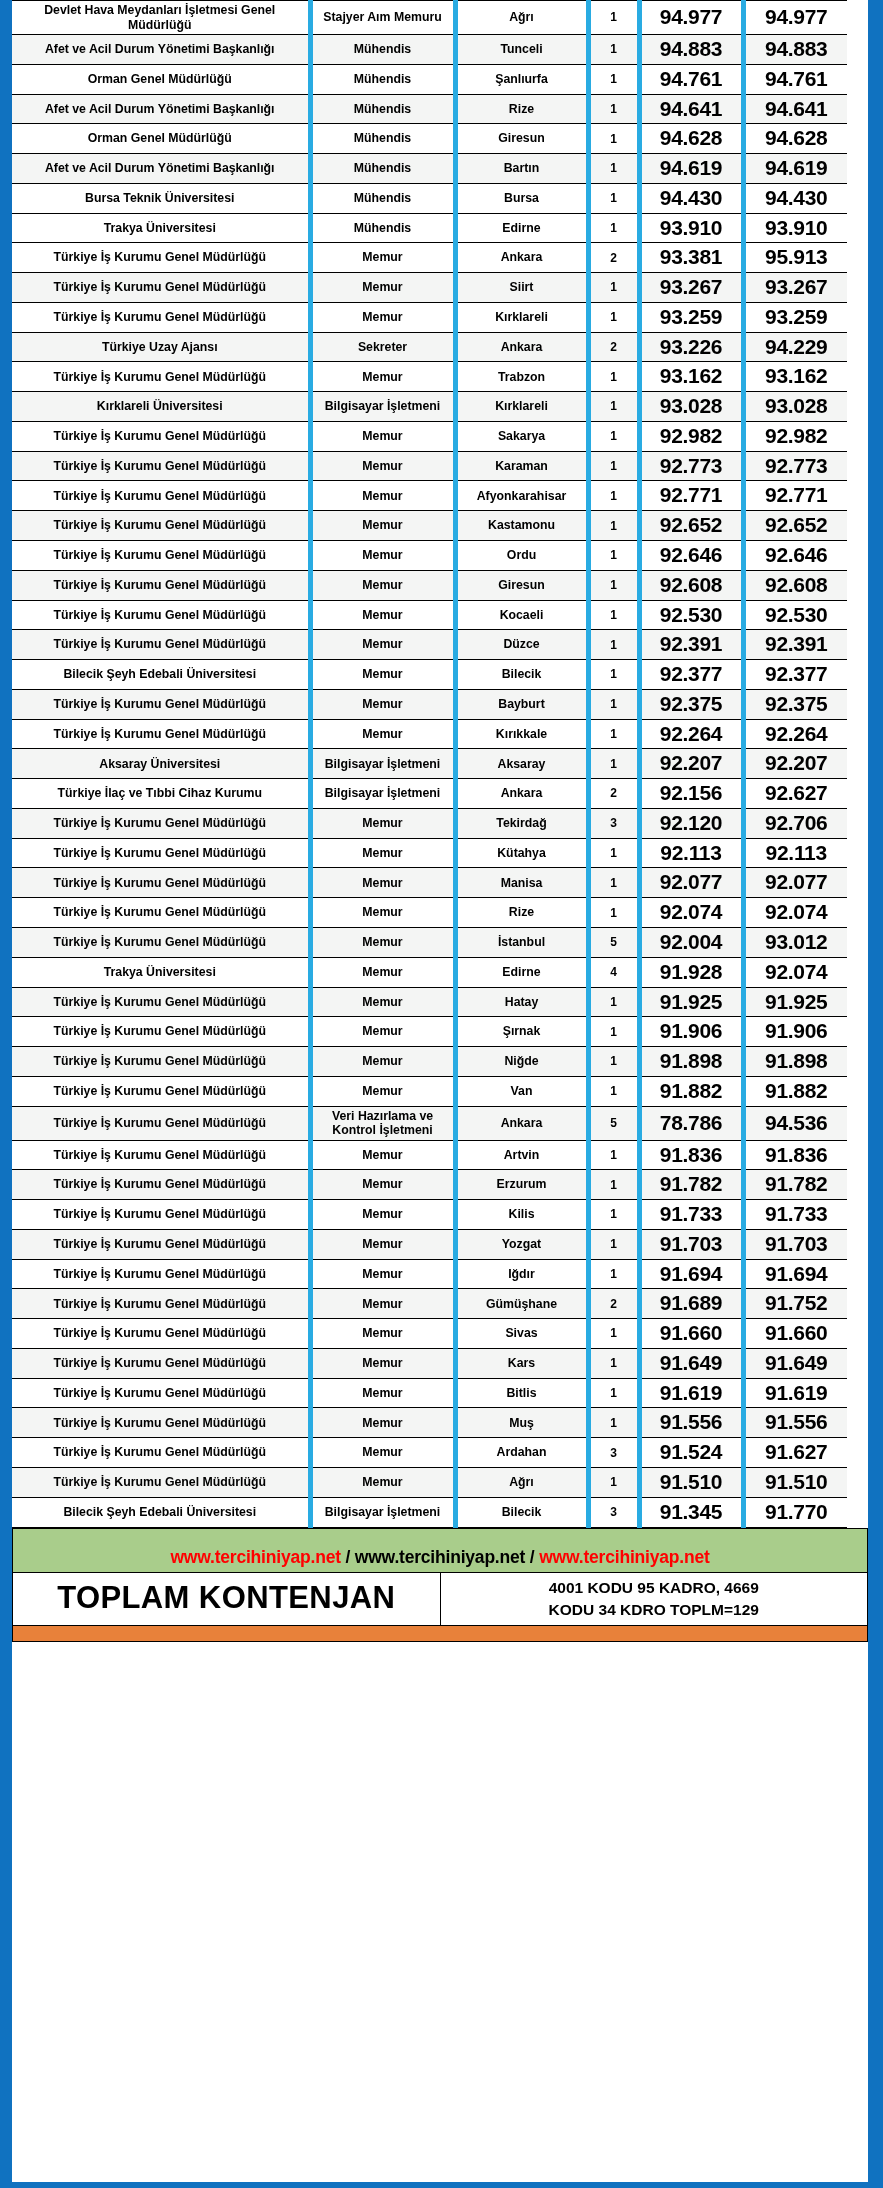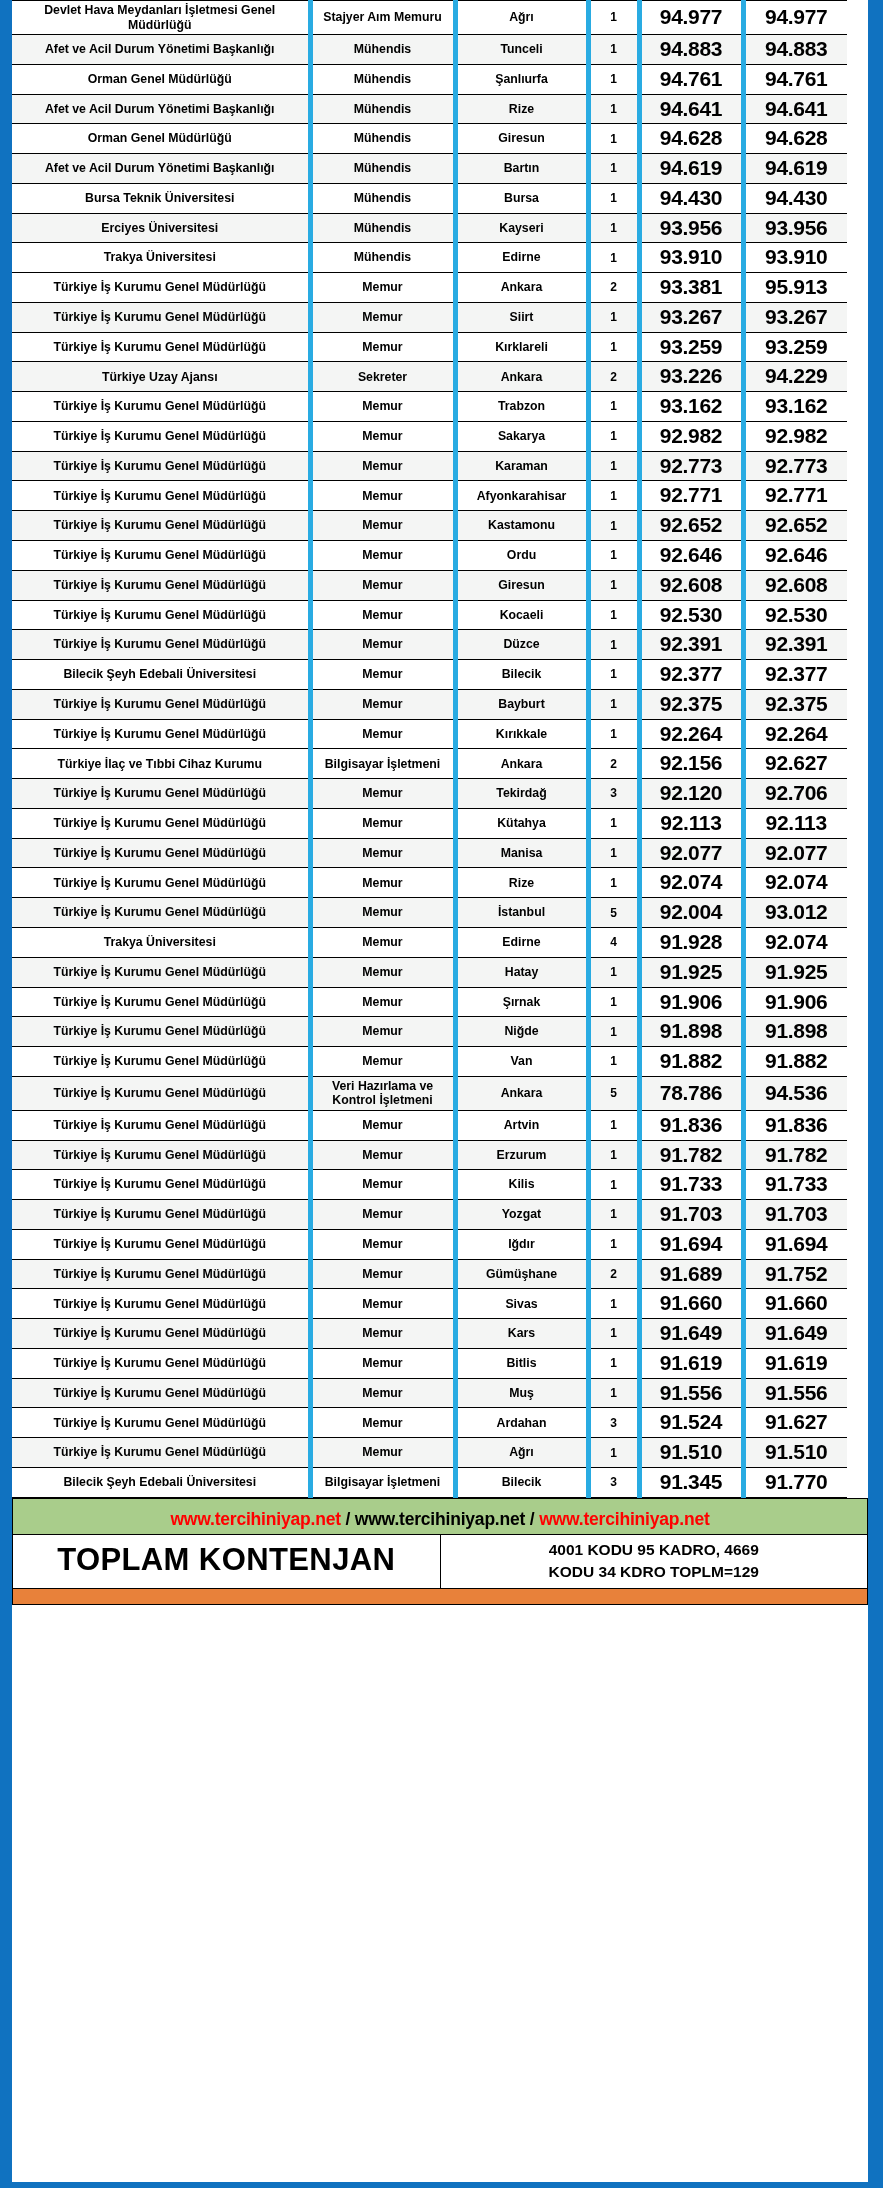--- a/index.html
+++ b/index.html
@@ -69,21 +69,21 @@
     border:1.4px solid #000;
     box-sizing:border-box;
     vertical-align:middle;
     text-align:center;
     font-weight:bold;
     color:#000;
   }
   td.siteband{
     background:var(--green);
     font-size:17.5px;
-    padding:10px 0 4px 0;
+    padding:18px 0 4px 0;
     letter-spacing:-0.2px;
     white-space:nowrap;
   }
   td.siteband .red{color:var(--red);}
   td.siteband .blk{color:#000;}
   td.total-label{
     background:#ffffff;
     font-size:31px;
     letter-spacing:0.4px;
     padding:6px 0 8px 0;
@@ -163,28 +163,20 @@
           <td class="c-tavan sep">94.619</td>
         </tr>
         <tr class="plain">
           <td class="c-kurum">Bursa Teknik Üniversitesi</td>
           <td class="c-unvan sep">Mühendis</td>
           <td class="c-il sep">Bursa</td>
           <td class="c-kont sep">1</td>
           <td class="c-taban sep">94.430</td>
           <td class="c-tavan sep">94.430</td>
         </tr>
-        <tr class="zebra">
-          <td class="c-kurum">Erciyes Üniversitesi</td>
-          <td class="c-unvan sep">Mühendis</td>
-          <td class="c-il sep">Kayseri</td>
-          <td class="c-kont sep">1</td>
-          <td class="c-taban sep">93.956</td>
-          <td class="c-tavan sep">93.956</td>
-        </tr>
         <tr class="plain">
           <td class="c-kurum">Trakya Üniversitesi</td>
           <td class="c-unvan sep">Mühendis</td>
           <td class="c-il sep">Edirne</td>
           <td class="c-kont sep">1</td>
           <td class="c-taban sep">93.910</td>
           <td class="c-tavan sep">93.910</td>
         </tr>
         <tr class="plain">
           <td class="c-kurum">Türkiye İş Kurumu Genel Müdürlüğü</td>
@@ -219,20 +211,28 @@
           <td class="c-tavan sep">94.229</td>
         </tr>
         <tr class="plain">
           <td class="c-kurum">Türkiye İş Kurumu Genel Müdürlüğü</td>
           <td class="c-unvan sep">Memur</td>
           <td class="c-il sep">Trabzon</td>
           <td class="c-kont sep">1</td>
           <td class="c-taban sep">93.162</td>
           <td class="c-tavan sep">93.162</td>
         </tr>
+        <tr class="zebra">
+          <td class="c-kurum">Kırklareli Üniversitesi</td>
+          <td class="c-unvan sep">Bilgisayar İşletmeni</td>
+          <td class="c-il sep">Kırklareli</td>
+          <td class="c-kont sep">1</td>
+          <td class="c-taban sep">93.028</td>
+          <td class="c-tavan sep">93.028</td>
+        </tr>
         <tr class="plain">
           <td class="c-kurum">Türkiye İş Kurumu Genel Müdürlüğü</td>
           <td class="c-unvan sep">Memur</td>
           <td class="c-il sep">Sakarya</td>
           <td class="c-kont sep">1</td>
           <td class="c-taban sep">92.982</td>
           <td class="c-tavan sep">92.982</td>
         </tr>
         <tr class="zebra">
           <td class="c-kurum">Türkiye İş Kurumu Genel Müdürlüğü</td>
@@ -306,20 +306,28 @@
           <td class="c-taban sep">92.375</td>
           <td class="c-tavan sep">92.375</td>
         </tr>
         <tr class="plain">
           <td class="c-kurum">Türkiye İş Kurumu Genel Müdürlüğü</td>
           <td class="c-unvan sep">Memur</td>
           <td class="c-il sep">Kırıkkale</td>
           <td class="c-kont sep">1</td>
           <td class="c-taban sep">92.264</td>
           <td class="c-tavan sep">92.264</td>
+        </tr>
+        <tr class="zebra">
+          <td class="c-kurum">Aksaray Üniversitesi</td>
+          <td class="c-unvan sep">Bilgisayar İşletmeni</td>
+          <td class="c-il sep">Aksaray</td>
+          <td class="c-kont sep">1</td>
+          <td class="c-taban sep">92.207</td>
+          <td class="c-tavan sep">92.207</td>
         </tr>
         <tr class="plain">
           <td class="c-kurum">Türkiye İlaç ve Tıbbi Cihaz Kurumu</td>
           <td class="c-unvan sep">Bilgisayar İşletmeni</td>
           <td class="c-il sep">Ankara</td>
           <td class="c-kont sep">2</td>
           <td class="c-taban sep">92.156</td>
           <td class="c-tavan sep">92.627</td>
         </tr>
         <tr class="zebra">

